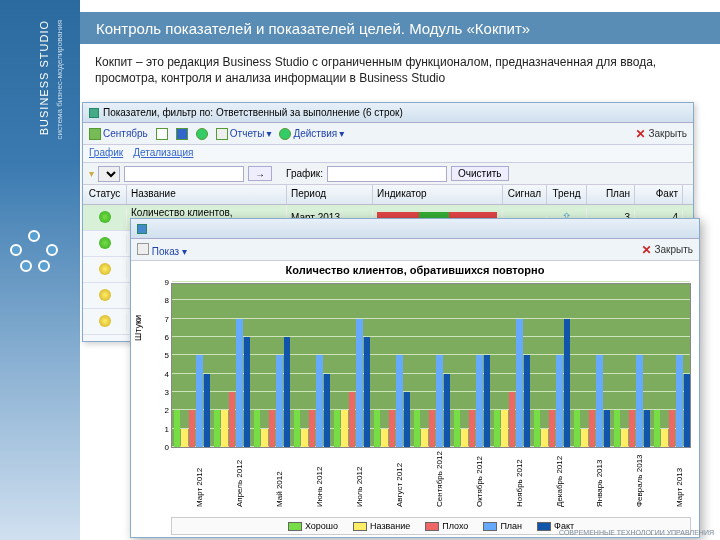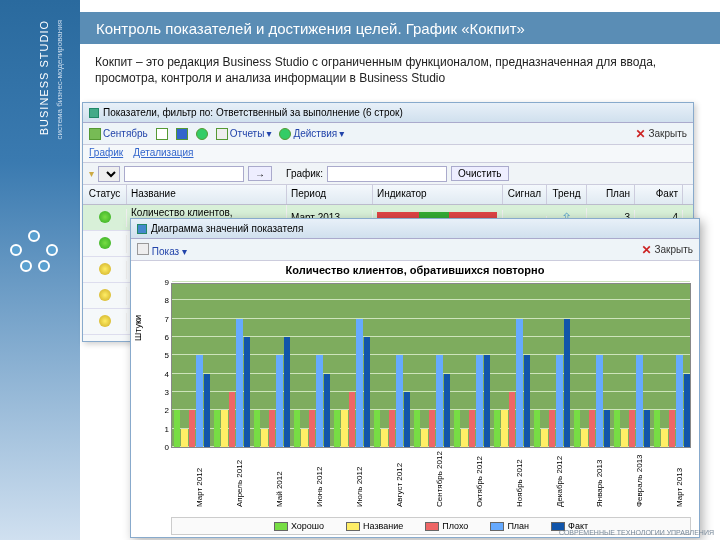--- a/index.html
+++ b/index.html
@@ -55,42 +55,42 @@
   .gridline { position: absolute; left: 0; right: 0; border-top: 1px solid #cde4bb; }
   .bars-group { position: absolute; bottom: 0; width: 38px; display: flex; align-items: flex-end; gap: 1px; justify-content: center; }
   .bar { width: 8px; }
   .b-good { background: #7d4; }
   .b-ok { background: #fe6; }
   .b-bad { background: #e66; }
   .b-plan { background: #6af; }
   .b-fact { background: #15a; }
   .xlabels { position: absolute; left: 40px; right: 8px; top: 190px; height: 60px; }
   .xlabel { position: absolute; font-size: 8px; transform: rotate(-90deg); transform-origin: left top; white-space: nowrap; top: 56px; }
-  .legend { height: 18px; border: 1px solid #ccc; margin: 0 8px 2px 40px; display: flex; align-items: center; gap: 22px; font-size: 9px; justify-content: center; background: #fafafa; }
+  .legend { height: 18px; border: 1px solid #ccc; margin: 0 8px 2px 40px; display: flex; align-items: center; gap: 15px; font-size: 9px; justify-content: center; background: #fafafa; }
   .legend span { display: flex; align-items: center; gap: 3px; }
   .lg-sw { width: 14px; height: 9px; border: 1px solid #666; }
   .footer-logo { position: absolute; right: 6px; bottom: 4px; font-size: 7px; color: #789; text-align: right; line-height: 1; }
 </style>
 </head>
 <body>
 
 <div class="sidebar">
   <div class="sidebar-text">BUSINESS STUDIO</div>
   <div class="sidebar-sub">система бизнес-моделирования</div>
   <div class="sidebar-deco">
     <div class="sidebar-dot" style="left:18px;top:0"></div>
     <div class="sidebar-dot" style="left:0;top:14px"></div>
     <div class="sidebar-dot" style="left:36px;top:14px"></div>
     <div class="sidebar-dot" style="left:10px;top:30px"></div>
     <div class="sidebar-dot" style="left:28px;top:30px"></div>
   </div>
 </div>
 
 <div class="header-band">
-  <span>Контроль показателей и достижения целей. График «Кокпит»</span>
+  <span>Контроль показателей и показателей целей. Модуль «Кокпит»</span>
 </div>
 
 <div class="desc">Кокпит – это редакция Business Studio с ограниченным функционалом, предназначенная для ввода, просмотра, контроля и анализа информации в Business Studio</div>
 
 <div class="win1">
   <div class="win-title">
     <span class="sq"></span>
     <span>Показатели, фильтр по: Ответственный за выполнение (6 строк)</span>
   </div>
   <div class="toolbar1">
@@ -199,21 +199,20 @@
     <div class="c-tr"></div>
     <div class="c-plan"></div>
     <div class="c-fact"></div>
       </div>
     </div>
 </div>
 
 <div class="win2">
   <div class="win-title">
     <span class="sq" style="background:#48c"></span>
-    <span>Диаграмма значений показателя</span>
   </div>
   <div class="toolbar2">
     <span class="btn" style="color:#24a"><span class="ico" style="width:12px;height:12px;background:#eee;border:1px solid #999;display:inline-block"></span> <span>Показ</span> ▾</span>
     <span class="close-btn" style="margin-left:auto">
         <span class="close-x">✕</span>
         <span>Закрыть</span>
       </span>
   </div>
   <div class="chart-area">
     <div class="chart-title">Количество клиентов, обратившихся повторно</div>

